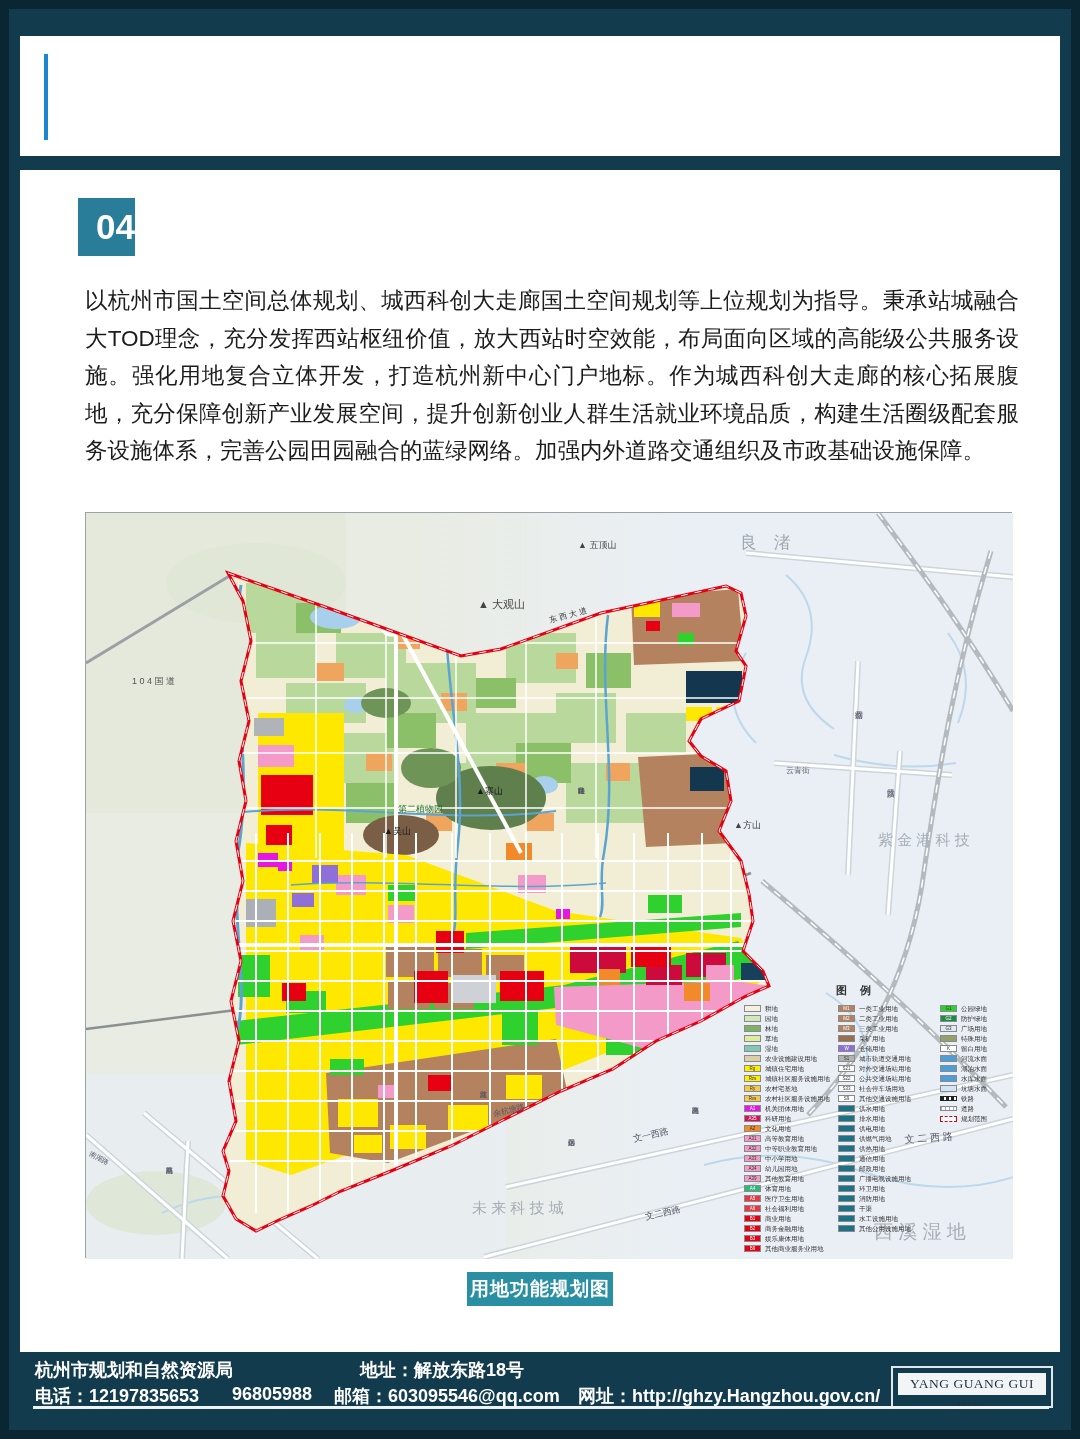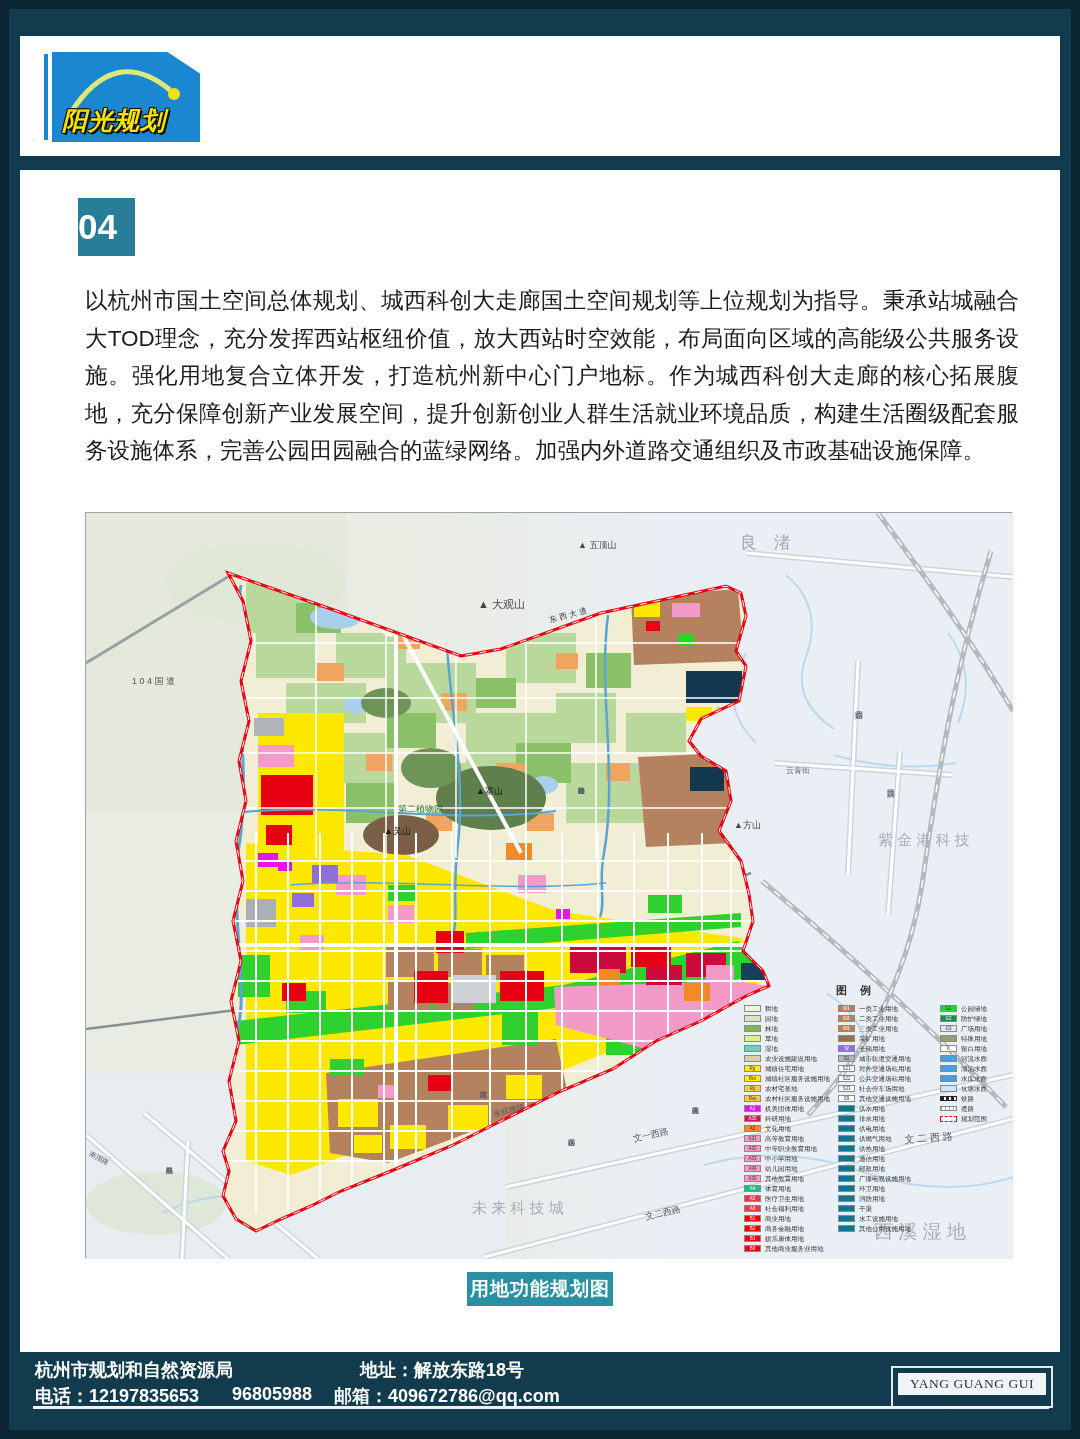--- a/index.html
+++ b/index.html
@@ -17,21 +17,21 @@
     color:#f8e400;letter-spacing:1px;
     text-shadow:-1px -1px 0 #111,1px -1px 0 #111,-1px 1px 0 #111,1px 1px 0 #111,2px 2px 0 #111;}
   .page-title{left:186px;top:0;width:854px;height:120px;line-height:122px;
     font-size:41px;font-weight:900;letter-spacing:-3px;color:#0d0d0d;white-space:nowrap;}
   .title-suffix{color:#2a96ab;}
   .header-gap{left:20px;top:156px;width:1040px;height:14px;background:#123c4e;}
   
   .content{left:20px;top:170px;width:1040px;height:1182px;background:#ffffff;}
   
   .sec-num{left:58px;top:28px;width:57px;height:58px;background:#2a7d98;color:#fff;
-    font-size:35px;font-weight:700;text-align:left;line-height:58px;}
+    font-size:35px;font-weight:700;text-align:right;line-height:58px;}
   .sec-bar{left:120px;top:28px;width:888px;height:58px;background:#d9e8ee;}
   .sec-title{left:22px;top:0;height:58px;line-height:58px;font-size:27px;font-weight:900;color:#0f2b3d;}
   
   .body-text{left:65px;top:112px;width:934px;font-size:22.5px;line-height:37.5px;
     color:#1c1c1c;text-align:justify;}
   
   .map-box{left:65px;top:342px;width:927px;height:746px;background:#e9ece3;
     border:1px solid #9aa4a8;}
   .map-label{position:absolute;white-space:nowrap;transform-origin:left top;}
   .legend-col{position:absolute;display:flex;flex-direction:column;gap:3px;}
@@ -56,27 +56,20 @@
     color:#223244;font-family:"Liberation Serif","DejaVu Serif",serif;font-size:13.5px;
     text-align:center;line-height:22px;letter-spacing:0.5px;}
 </style>
 </head>
 <body>
 
 <div class="stage">
 
   <div class="abs header-strip">
     <div class="abs logo-bar"></div>
-    <div class="abs logo-badge">
-      <svg class="abs" style="left:0;top:0" width="148" height="90" viewBox="0 0 148 90">
-        <path d="M 18,62 Q 62,-8 118,38" stroke="#dbe87c" stroke-width="5" fill="none"></path>
-        <circle cx="122" cy="42" r="6" fill="#f5e400"></circle>
-      </svg>
-      <div class="abs logo-text">阳光规划</div>
-    </div>
   </div>
   <div class="abs header-gap"></div>
 
   <div class="abs content">
     <div class="abs sec-num">04</div>
     <div class="abs body-text">以杭州市国土空间总体规划、城西科创大走廊国土空间规划等上位规划为指导。秉承站城融合大TOD理念，充分发挥西站枢纽价值，放大西站时空效能，布局面向区域的高能级公共服务设施。强化用地复合立体开发，打造杭州新中心门户地标。作为城西科创大走廊的核心拓展腹地，充分保障创新产业发展空间，提升创新创业人群生活就业环境品质，构建生活圈级配套服务设施体系，完善公园田园融合的蓝绿网络。加强内外道路交通组织及市政基础设施保障。</div>
 
     <div class="abs map-box">
       <svg width="927" height="746" viewBox="0 0 927 746">
         <defs>
@@ -617,19 +610,20 @@
         </div>
     </div>
 
     <div class="abs map-caption">用地功能规划图</div>
   </div>
 
   <div class="abs footer-text" style="left:35px;top:1358px">杭州市规划和自然资源局</div>
   <div class="abs footer-text" style="left:360px;top:1358px">地址：解放东路18号</div>
   <div class="abs footer-text" style="left:35px;top:1384px">电话：12197835653</div>
   <div class="abs footer-text" style="left:232px;top:1384px">96805988</div>
-  <div class="abs footer-text" style="left:334px;top:1384px">邮箱：409672786@qq.com</div>
+  <div class="abs footer-text" style="left:334px;top:1384px">邮箱：603095546@qq.com</div>
+  <div class="abs footer-text" style="left:578px;top:1384px">网址：http://ghzy.Hangzhou.gov.cn/</div>
   <div class="abs brand-box">
     <div class="abs brand-inner">YANG GUANG GUI HUA</div>
   </div>
   <div class="abs footer-line"></div>
 
 </div>
 
 </body></html>

